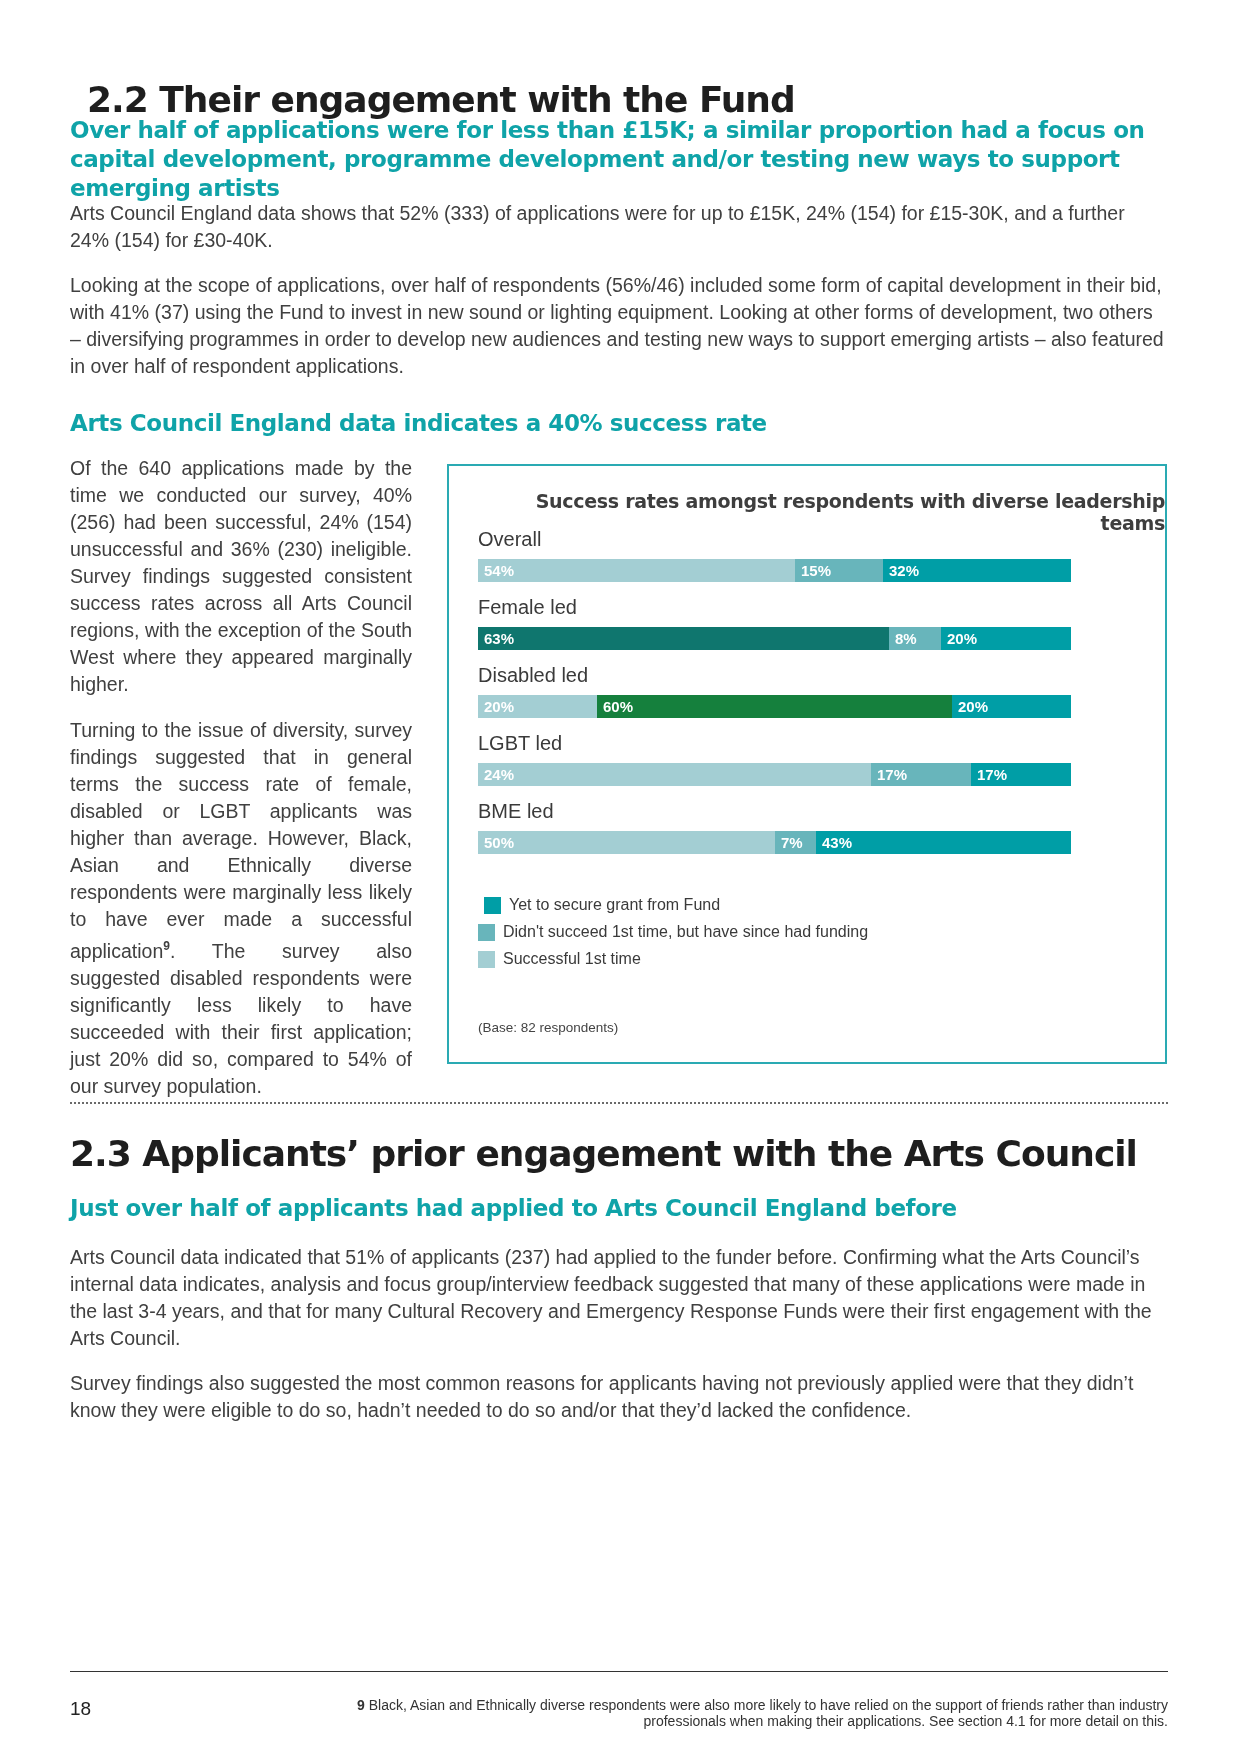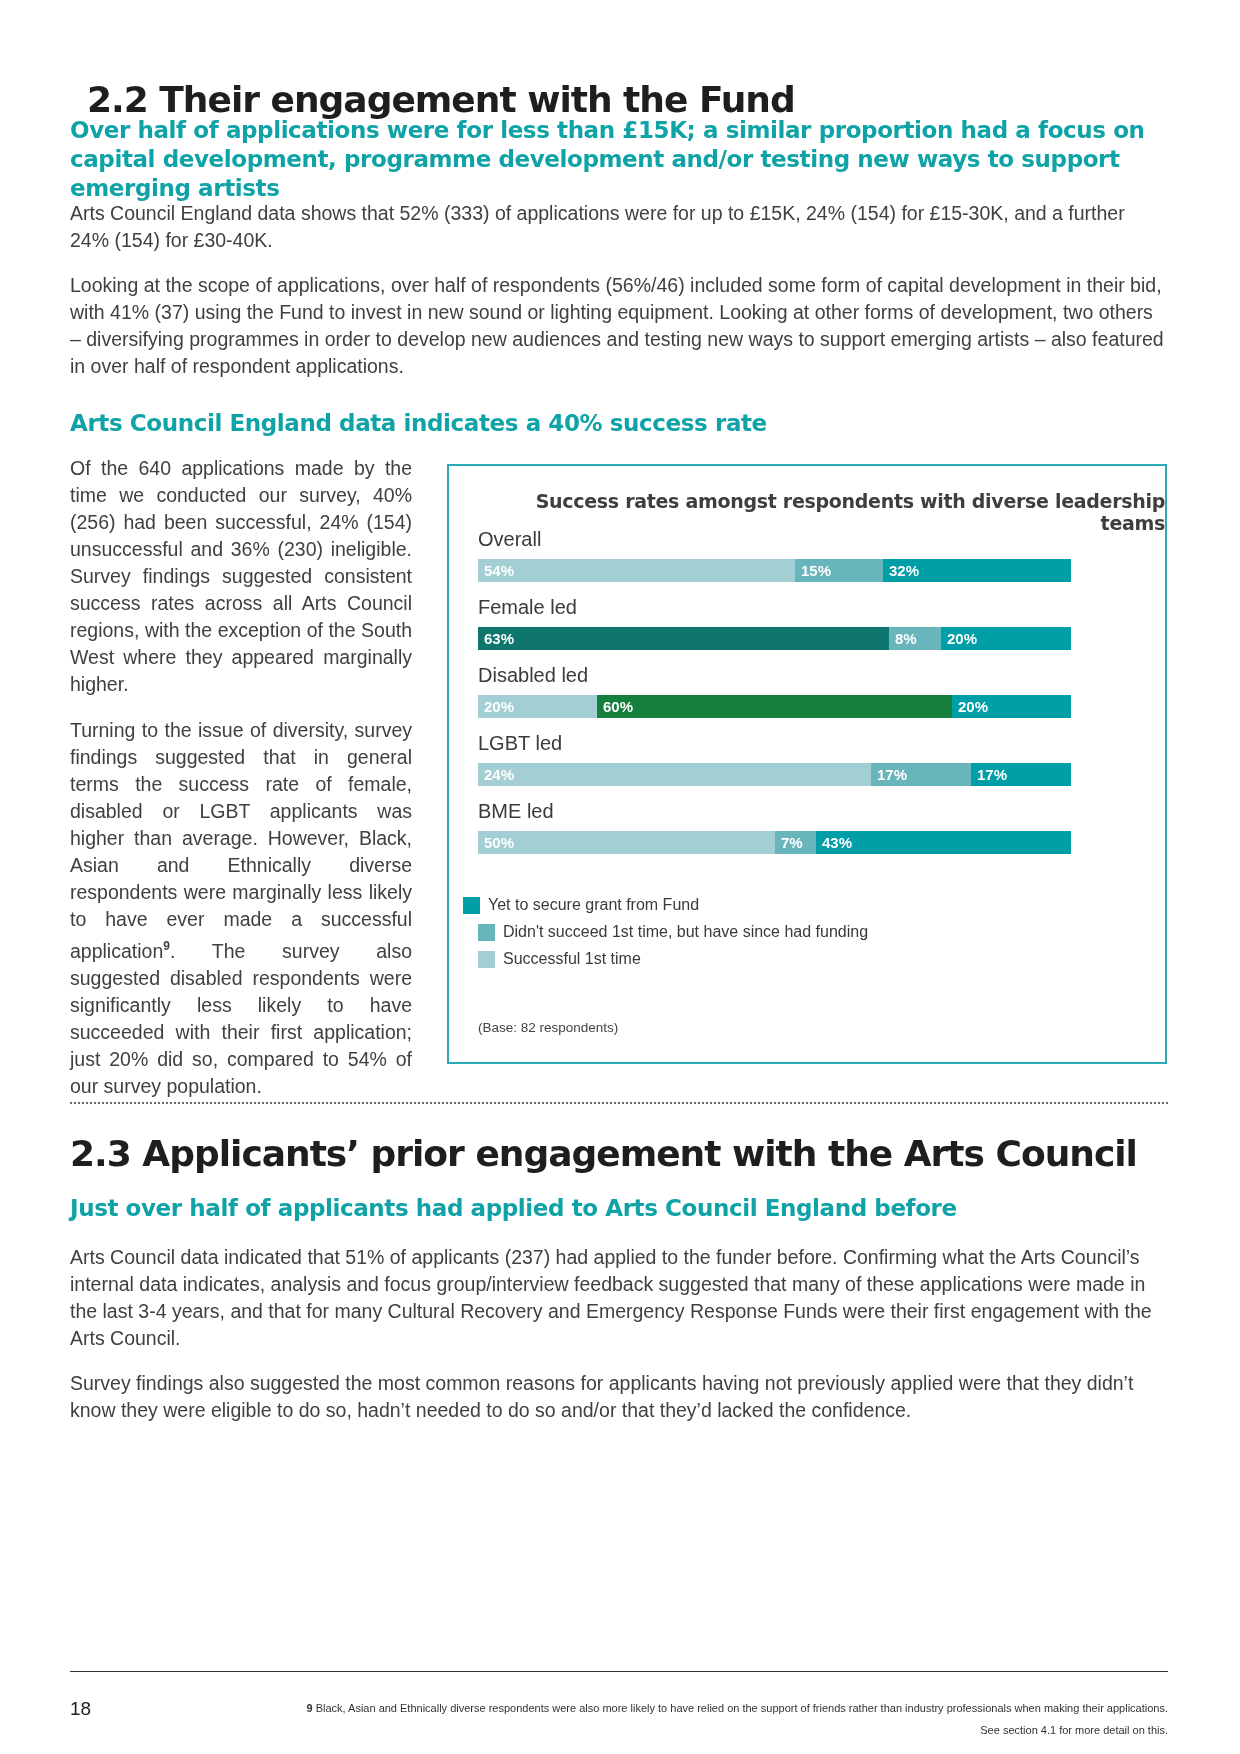--- a/index.html
+++ b/index.html
@@ -14,21 +14,21 @@
   .ctitle { font-family:"DejaVu Sans", sans-serif; font-weight:bold; font-size:19px; color:#3e3e3e; letter-spacing:-0.3px;text-align:right; }
   .cat { font-size:20px; color:#3a3a3a; }
   .bar { position:absolute; height:23px; }
   .seg { position:absolute; top:0; height:23px; color:#fff; font-weight:bold; font-size:15px; line-height:23px; box-sizing:border-box; padding-left:6px; white-space:nowrap; overflow:hidden; font-family:"Liberation Sans", sans-serif; }
   .leg { font-size:16px; color:#3a3a3a; }
   .legsw { display:inline-block; width:17px; height:17px; vertical-align:middle; margin-right:8px; }
   .base { font-size:13.5px; color:#444; }
   .dotted { left:70px; width:1098px; top:1102px; border-top:2px dotted #6a6a6a; }
   .footrule { left:70px; width:1098px; top:1671px; border-top:1.5px solid #333; }
   .pagenum { font-size:19px; color:#222; }
-  .fn { font-size:11px; color:#333; text-align:right; line-height:22px; }
+  .fn { font-size:14px; color:#333; text-align:right; line-height:16px; }
   sup { font-size:12px; font-weight:bold; }
 </style>
 </head>
 <body>
 
 <h1 class="abs h1" style="left:70px; top:62px; margin:17px;text-align:right;">2.2 Their engagement with the Fund</h1>
 <div class="abs h2" style="left:70px; top:116px; width:1100px;">Over half of applications were for less than £15K; a similar proportion had a focus on capital development, programme development and/or testing new ways to support emerging artists</div>
 <p class="abs p" style="left:70px; top:200px; width:1098px; margin:0;">Arts Council England data shows that 52% (333) of applications were for up to £15K, 24% (154) for £15-30K, and a further 24% (154) for £30-40K.</p>
 <p class="abs p" style="left:70px; top:272px; width:1098px; margin:0;">Looking at the scope of applications, over half of respondents (56%/46) included some form of capital development in their bid, with 41% (37) using the Fund to invest in new sound or lighting equipment. Looking at other forms of development, two others – diversifying programmes in order to develop new audiences and testing new ways to support emerging artists – also featured in over half of respondent applications.</p>
 <div class="abs h2" style="left:70px; top:409px; width:900px;">Arts Council England data indicates a 40% success rate</div>
@@ -64,21 +64,21 @@
         <div class="seg" style="left: 493px; width: 100px; background: rgb(0, 158, 166);">17%</div>
       </div>
       <div class="abs cat" style="left: 29px; top: 334px;">BME led</div>
       <div class="bar" style="left: 29px; top: 365px; width: 593px;">
         <div class="seg" style="left: 0px; width: 297px; background: rgb(163, 206, 211);">50%</div>
         <div class="seg" style="left: 297px; width: 41px; background: rgb(104, 181, 187);">7%</div>
         <div class="seg" style="left: 338px; width: 255px; background: rgb(0, 158, 166);">43%</div>
       </div>
     </div>
   <div id="chart-legend">
-      <div class="abs leg" style="left: 14px; top: 430px;"><span class="legsw" style="background: rgb(0, 158, 166);"></span><span>Yet to secure grant from Fund</span></div>
+      <div class="abs leg" style="left: 35px; top: 430px;"><span class="legsw" style="background: rgb(0, 158, 166);"></span><span>Yet to secure grant from Fund</span></div>
       <div class="abs leg" style="left: 29px; top: 457px;"><span class="legsw" style="background: rgb(104, 181, 187);"></span><span>Didn't succeed 1st time, but have since had funding</span></div>
       <div class="abs leg" style="left: 29px; top: 484px;"><span class="legsw" style="background: rgb(163, 206, 211);"></span><span>Successful 1st time</span></div>
     </div>
   <div class="abs base" style="left:29px; top:554px;">(Base: 82 respondents)</div>
 </div>
 
 <div class="abs dotted"></div>
 
 <h1 class="abs h1" style="left:70px; top:1133px; margin:0;">2.3 Applicants’ prior engagement with the Arts Council</h1>
 <div class="abs h2" style="left:70px; top:1194px; width:1100px;">Just over half of applicants had applied to Arts Council England before</div>

